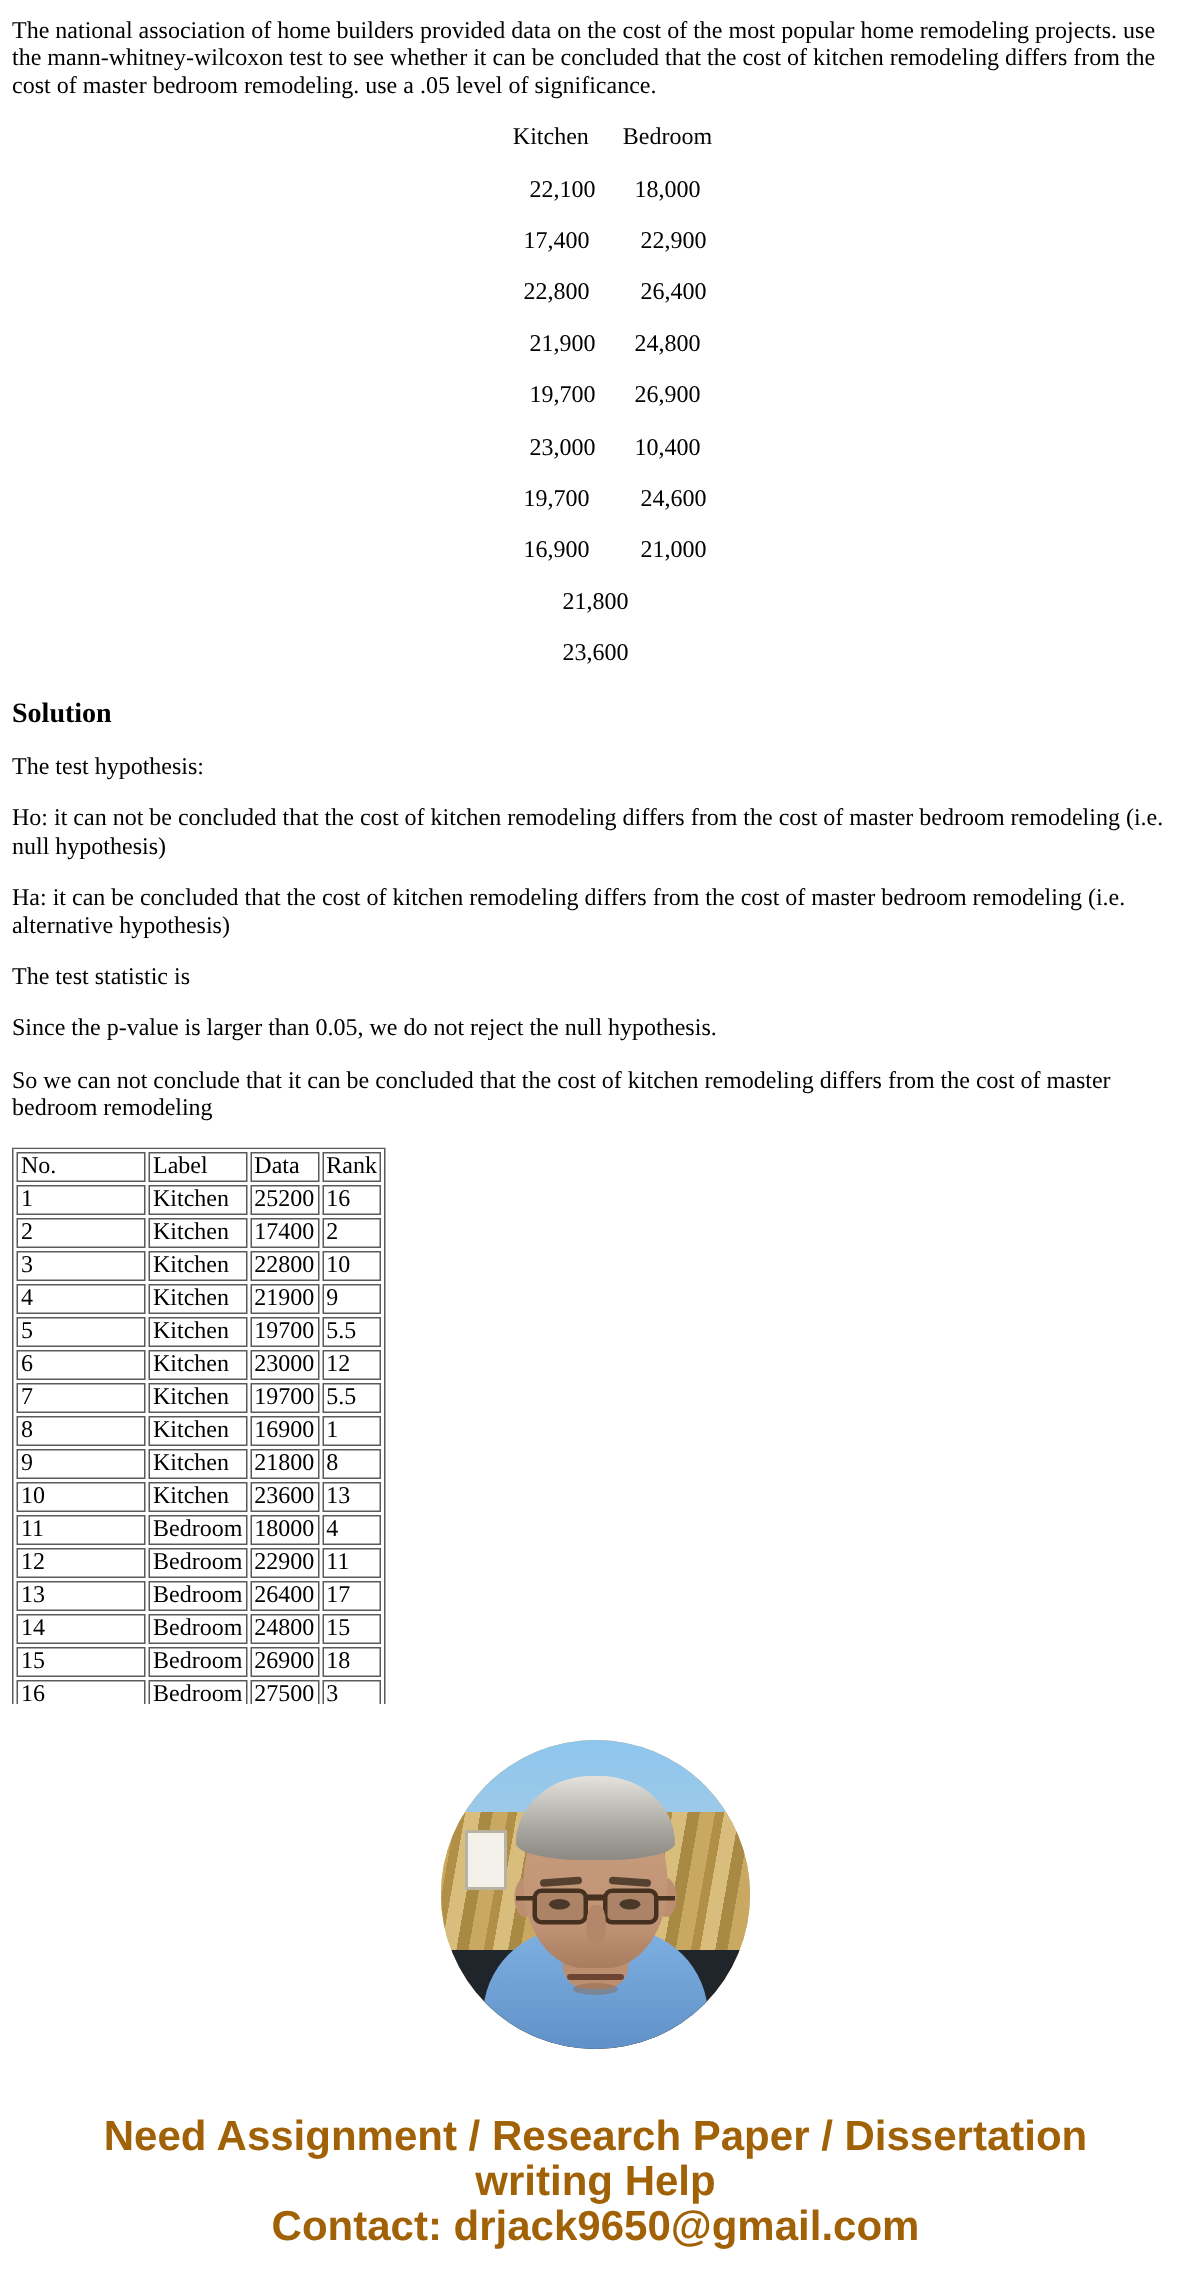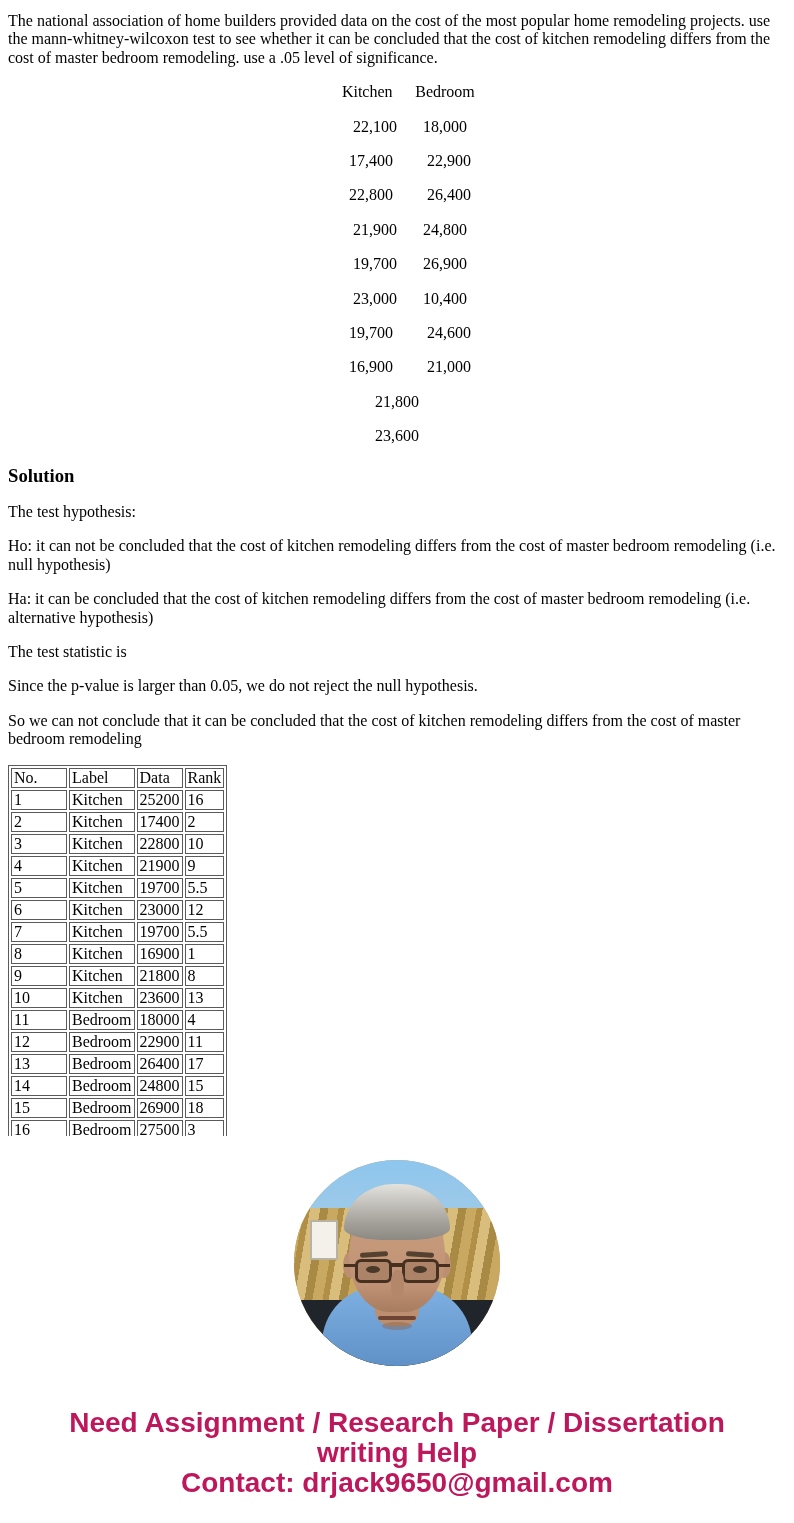--- a/index.html
+++ b/index.html
@@ -31,21 +31,21 @@
     font-size: 16px;
   }
   table.rank-table td {
     border: 1px solid #5a5a5a;
     padding: 0 2px;
     height: 18px;
     line-height: 18px;
     vertical-align: middle;
     white-space: nowrap;
   }
-  td.c0 { width: 56px; }
+  td.c0 { width: 86px; }
   td.c1 { width: 58px; }
   td.c2 { width: 42px; }
   td.c3 { width: 33px; }
 
   
   .photo-row { text-align: center; margin-top: 24px; }
   .photo {
     position: relative;
     display: inline-block;
     width: 206px; height: 206px;
@@ -88,21 +88,21 @@
   .bridge { left: 96px; top: 103px; width: 14px; height: 4px; background: #46301f; }
   .temple-l { left: 50px; top: 104px; width: 13px; height: 3px; background: #46301f; }
   .temple-r { left: 143px; top: 104px; width: 13px; height: 3px; background: #46301f; }
   .eye-l { left: 72px; top: 106px; width: 14px; height: 7px; background: #3a2c21; border-radius: 50%; }
   .eye-r { left: 119px; top: 106px; width: 14px; height: 7px; background: #3a2c21; border-radius: 50%; }
   .nose { left: 97px; top: 110px; width: 13px; height: 30px; background: #b5876a; border-radius: 40% 40% 50% 50%; }
   .mouth { left: 84px; top: 156px; width: 38px; height: 4px; background: #6e4434; border-radius: 2px; }
   .chin-shade { left: 88px; top: 162px; width: 30px; height: 8px; background: rgba(140,100,75,0.45); border-radius: 50%; }
 
   
-  .footer { margin-top: 37px; text-align: center; font-family: "Liberation Sans", sans-serif; font-weight: bold; font-size: 28px; line-height: 30px; color: #be185d; }
+  .footer { margin-top: 37px; text-align: center; font-family: "Liberation Sans", sans-serif; font-weight: bold; font-size: 28px; line-height: 30px; color: #a16207; }
 </style>
 </head>
 <body>
 
 <p class="intro">The national association of home builders provided data on the cost of the most popular home remodeling projects. use the mann-whitney-wilcoxon test to see whether it can be concluded that the cost of kitchen remodeling differs from the cost of master bedroom remodeling. use a .05 level of significance.</p>
 
 <p class="data-row"><span class="col1">Kitchen</span><span>Bedroom</span></p>
 <p class="data-row"><span class="col1">22,100</span><span>18,000</span></p>
 <p class="data-row"><span class="col1">17,400</span><span>  22,900</span></p>
 <p class="data-row"><span class="col1">22,800</span><span>  26,400</span></p>

